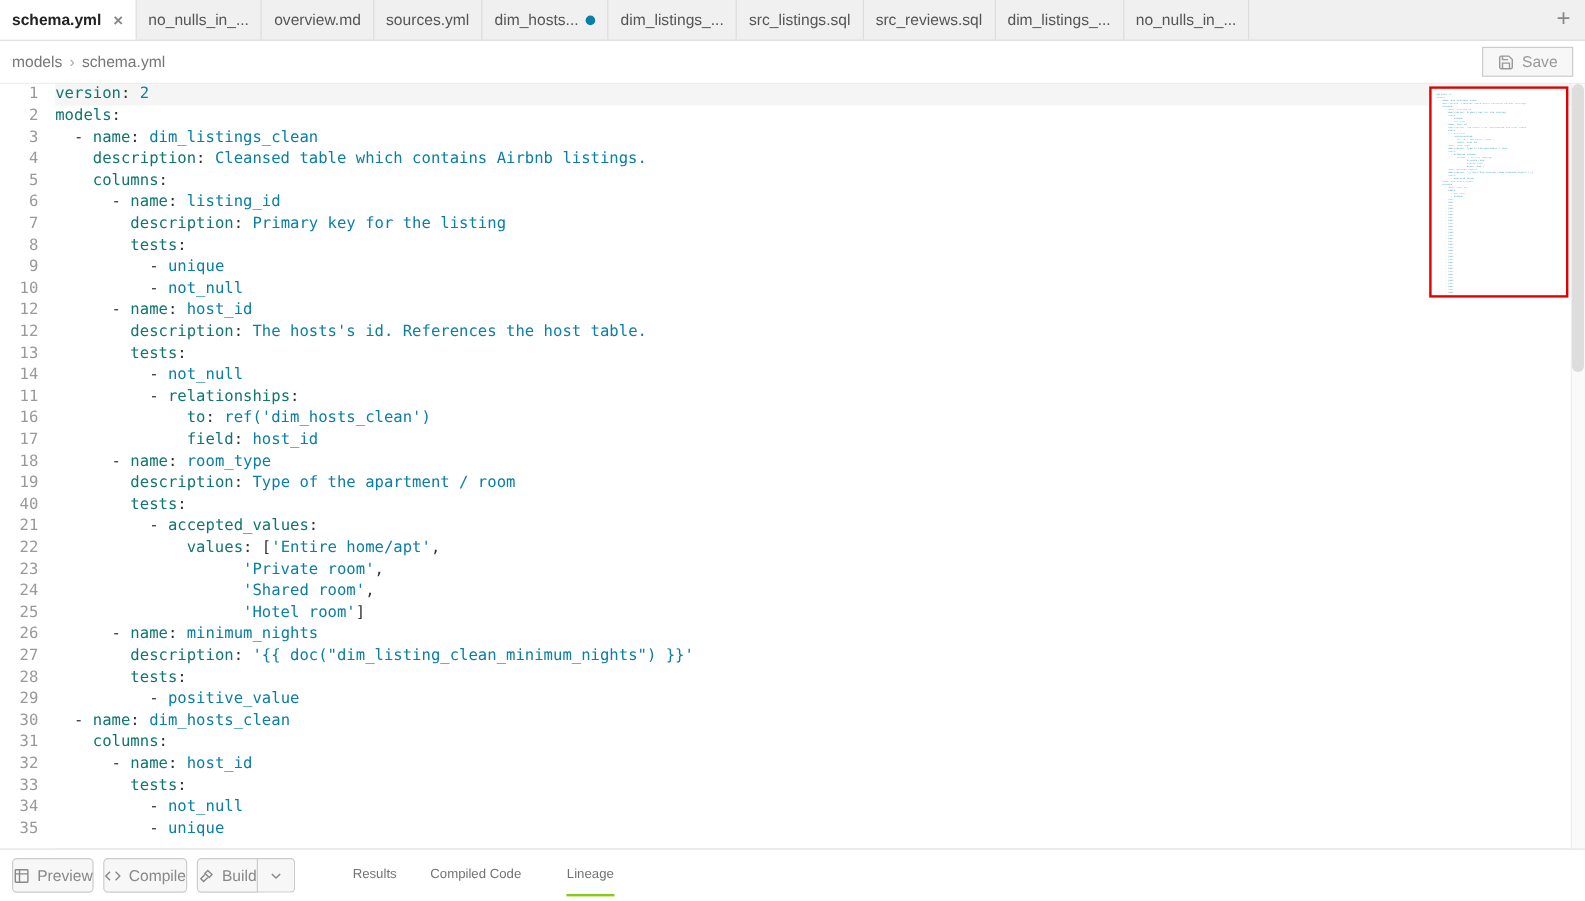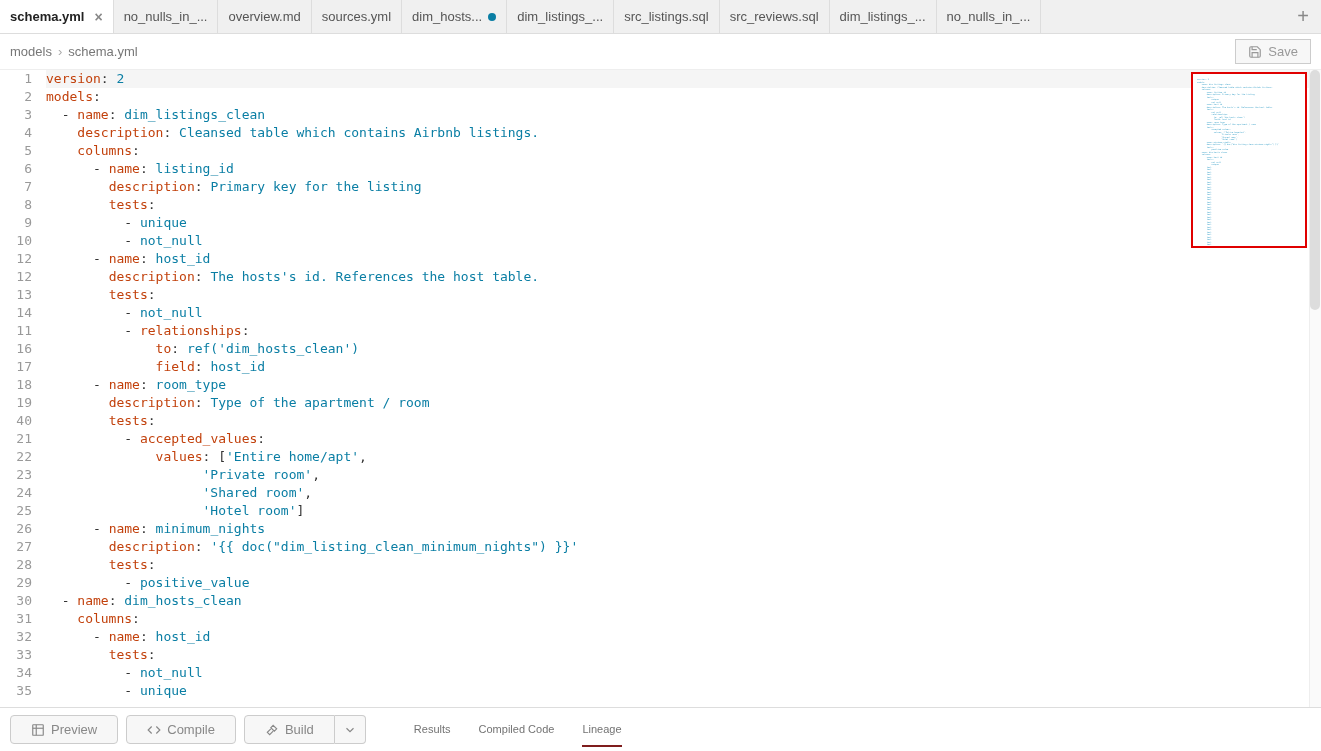--- a/index.html
+++ b/index.html
@@ -21,45 +21,45 @@
 .save-btn { display: flex; align-items: center; gap: 6px; padding: 4px 12px; border: 1px solid #ccc; border-radius: 0; background: #f7f7f7; color: #999; font-size: 13px; }
 .save-btn svg { width: 14px; height: 14px; }
 
 
 .editor-wrap { flex: 1; position: relative; overflow: hidden; }
 .editor { display: flex; height: 100%; overflow: auto; }
 .gutter { width: 46px; text-align: right; padding: 0 14px 0 6px; color: #999; font-family: "SF Mono", Monaco, Menlo, Consolas, monospace; font-size: 13px; line-height: 18px; user-select: none; background: #fff; }
 .code { flex: 1; font-family: "SF Mono", Monaco, Menlo, Consolas, monospace; font-size: 13px; line-height: 18px; white-space: pre; color: #333; position: relative; }
 .code-line { height: 18px; }
 .code-line.current { background: #f5f5f5; }
-.tok-key { color: #c2410c; }
+.tok-key { color: #0f766e; }
 .tok-str { color: #0a7ea4; }
 .tok-num { color: #0a7ea4; }
 .tok-dash { color: #333; }
 .tok-punct { color: #333; }
 
 
 .minimap { position: absolute; top: 2px; right: 14px; width: 116px; height: 176px; border: 2px solid #e00000; background: #fff; overflow: hidden; }
 .minimap-inner { padding: 4px; font-size: 2px; line-height: 2.5px; font-family: monospace; color: #3aa0c8; white-space: pre; }
 .mm-line { height: 2.5px; overflow: hidden; }
 
 
 .vscroll { position: absolute; right: 0; top: 0; bottom: 0; width: 12px; background: #fafafa; border-left: 1px solid #eee; }
 .vthumb { position: absolute; right: 1px; top: 0; width: 10px; height: 240px; background: #ddd; border-radius: 5px; }
 
 
 .bottombar { display: flex; align-items: center; height: 44px; border-top: 1px solid #ddd; padding: 0 10px; gap: 8px; }
-.btn { display: flex; align-items: center; gap: 6px; padding: 6px 20px; border: 1px solid #ccc; border-radius: 4px; background: #f7f7f7; color: #888; font-size: 13px; }
+.btn { display: flex; align-items: center; gap: 6px; padding: 6px 0; border: 1px solid #ccc; border-radius: 4px; background: #f7f7f7; color: #888; font-size: 13px; }
 .btn svg { width: 14px; height: 14px; }
 .btn-group { display: flex; }
 .btn-group .btn:first-child { border-radius: 4px 0 0 4px; }
 .btn-group .btn:last-child { border-radius: 0 4px 4px 0; border-left: none; padding: 6px 8px; }
 .result-tabs { display: flex; gap: 28px; margin-left: 40px; }
 .rtab { padding: 10px 0; font-size: 11px; color: #737373; cursor: pointer; }
-.rtab.active { border-bottom: 2px solid #7f1d1d; font-weight: 500; }
+.rtab.active { border-bottom: 2px solid #84cc16; font-weight: 500; margin-left: 10px; }
 </style>
 </head>
 <body>
 
 <div class="app">
   <div class="tabs" id="tabs">
       <div class="tab active">
         <span>schema.yml</span>
         <span class="close">×</span>
       </div>

